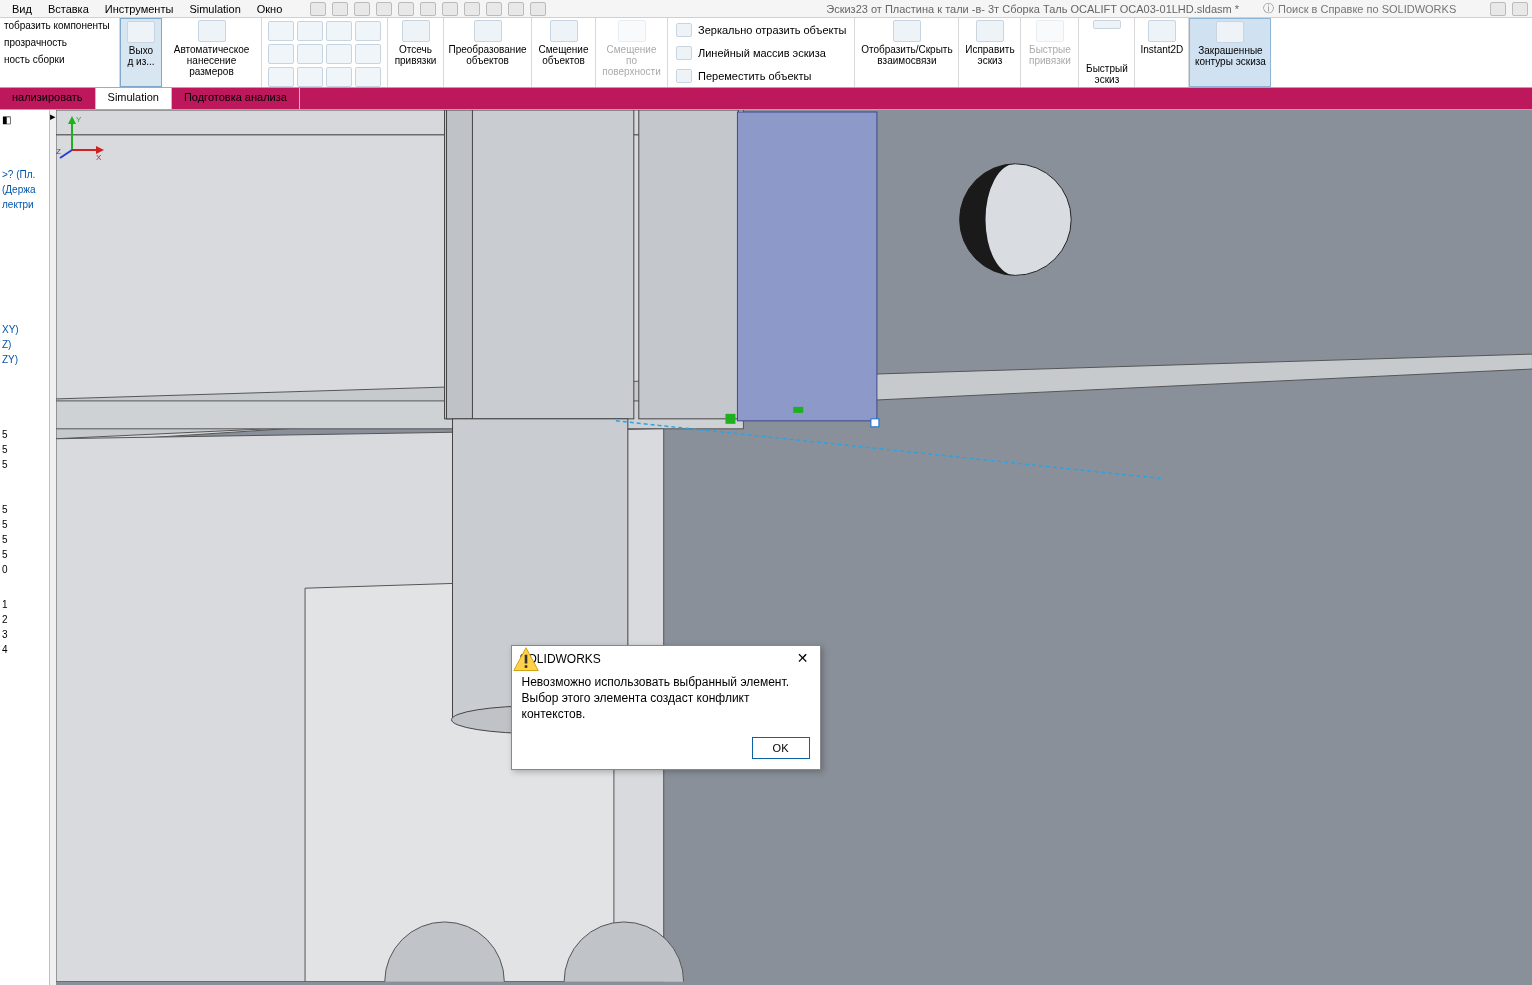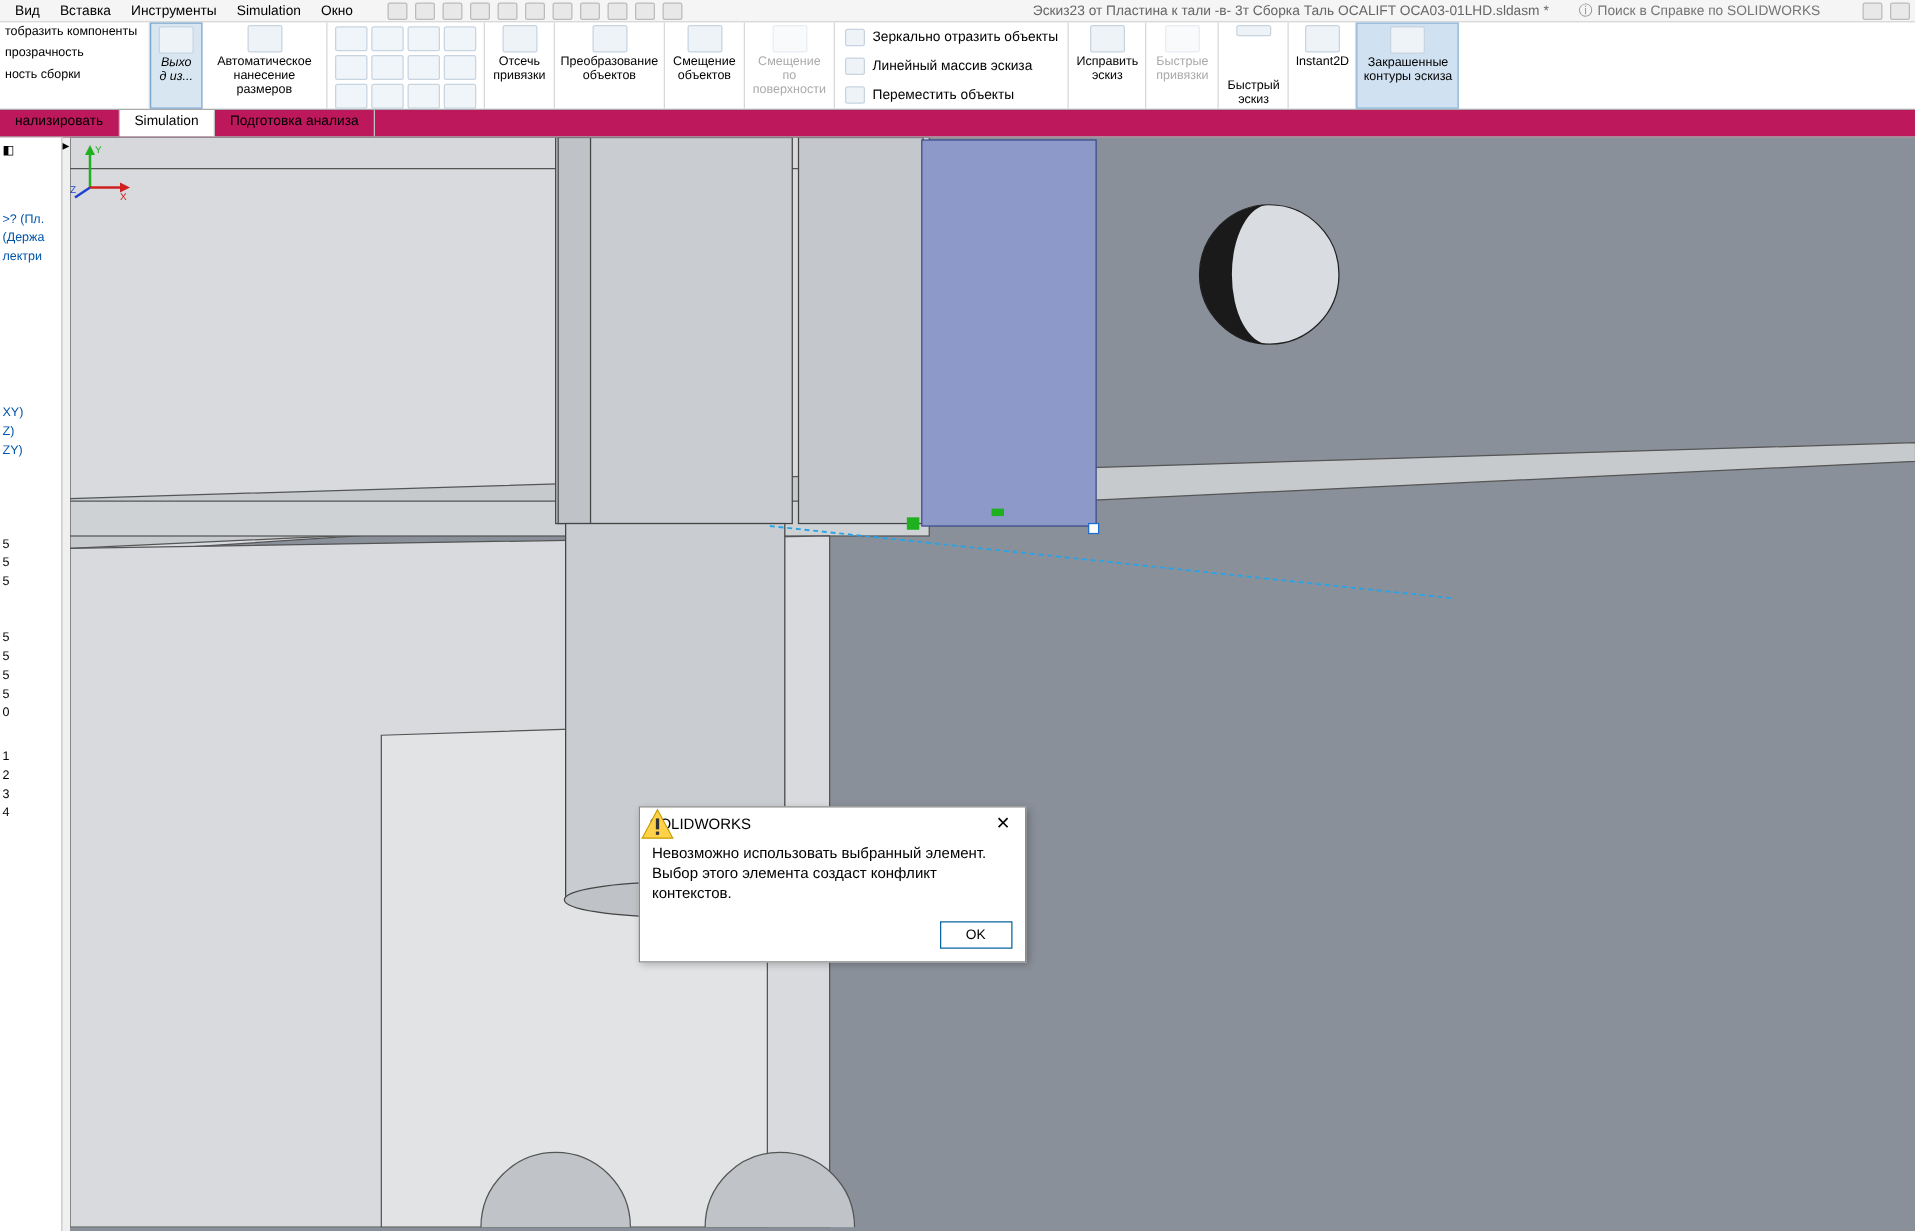--- a/index.html
+++ b/index.html
@@ -89,21 +89,21 @@
     <div class="qicon"></div>
   </div>
 </div>
 
 <div class="ribbon">
   <div class="ribbon-group" style="width:120px;align-items:flex-start;">
     <div style="font-size:10px;text-align:left;">тобразить компоненты</div>
     <div style="font-size:10px;margin-top:6px;">прозрачность</div>
     <div style="font-size:10px;margin-top:6px;">ность сборки</div>
   </div>
-  <div class="ribbon-group active" style="width:42px;font-style:italic;">
+  <div class="ribbon-group active" style="width:42px;">
     <div class="ricon"></div>
     <span>Выхо д из...</span>
   </div>
   <div class="ribbon-group" style="width:100px;">
     <div class="ricon"></div>
     <span>Автоматическое нанесение размеров</span>
   </div>
   <div class="ribbon-sketch">
     <div class="sb"></div>
     <div class="sb"></div>
@@ -140,20 +140,24 @@
         <span>Зеркально отразить объекты</span>
       </div>
     <div class="row">
         <div class="mini"></div>
         <span>Линейный массив эскиза</span>
       </div>
     <div class="row">
         <div class="mini"></div>
         <span>Переместить объекты</span>
       </div>
+  </div>
+  <div class="ribbon-group" style="width:104px;">
+    <div class="ricon"></div>
+    <span>Отобразить/Скрыть взаимосвязи</span>
   </div>
   <div class="ribbon-group" style="width:62px;">
     <div class="ricon"></div>
     <span>Исправить эскиз</span>
   </div>
   <div class="ribbon-group disabled" style="width:58px;">
     <div class="ricon" style="opacity:0.4"></div>
     <span>Быстрые привязки</span>
   </div>
   <div class="ribbon-group" style="width:56px;gap:32px;">

